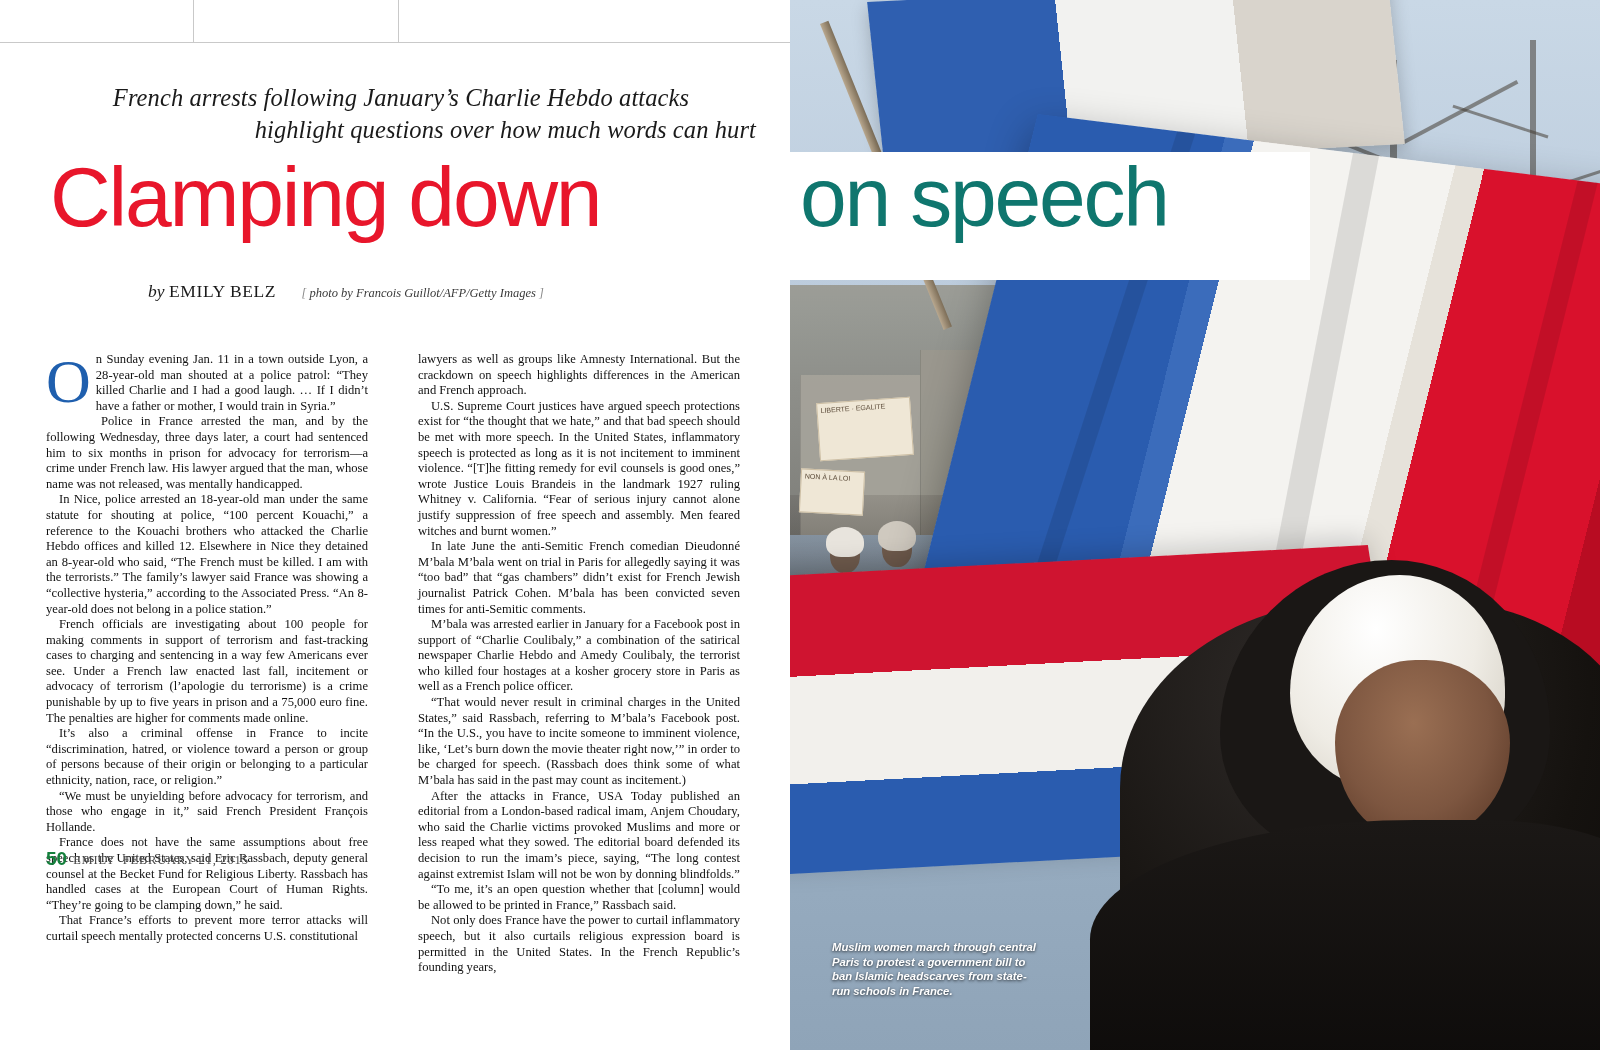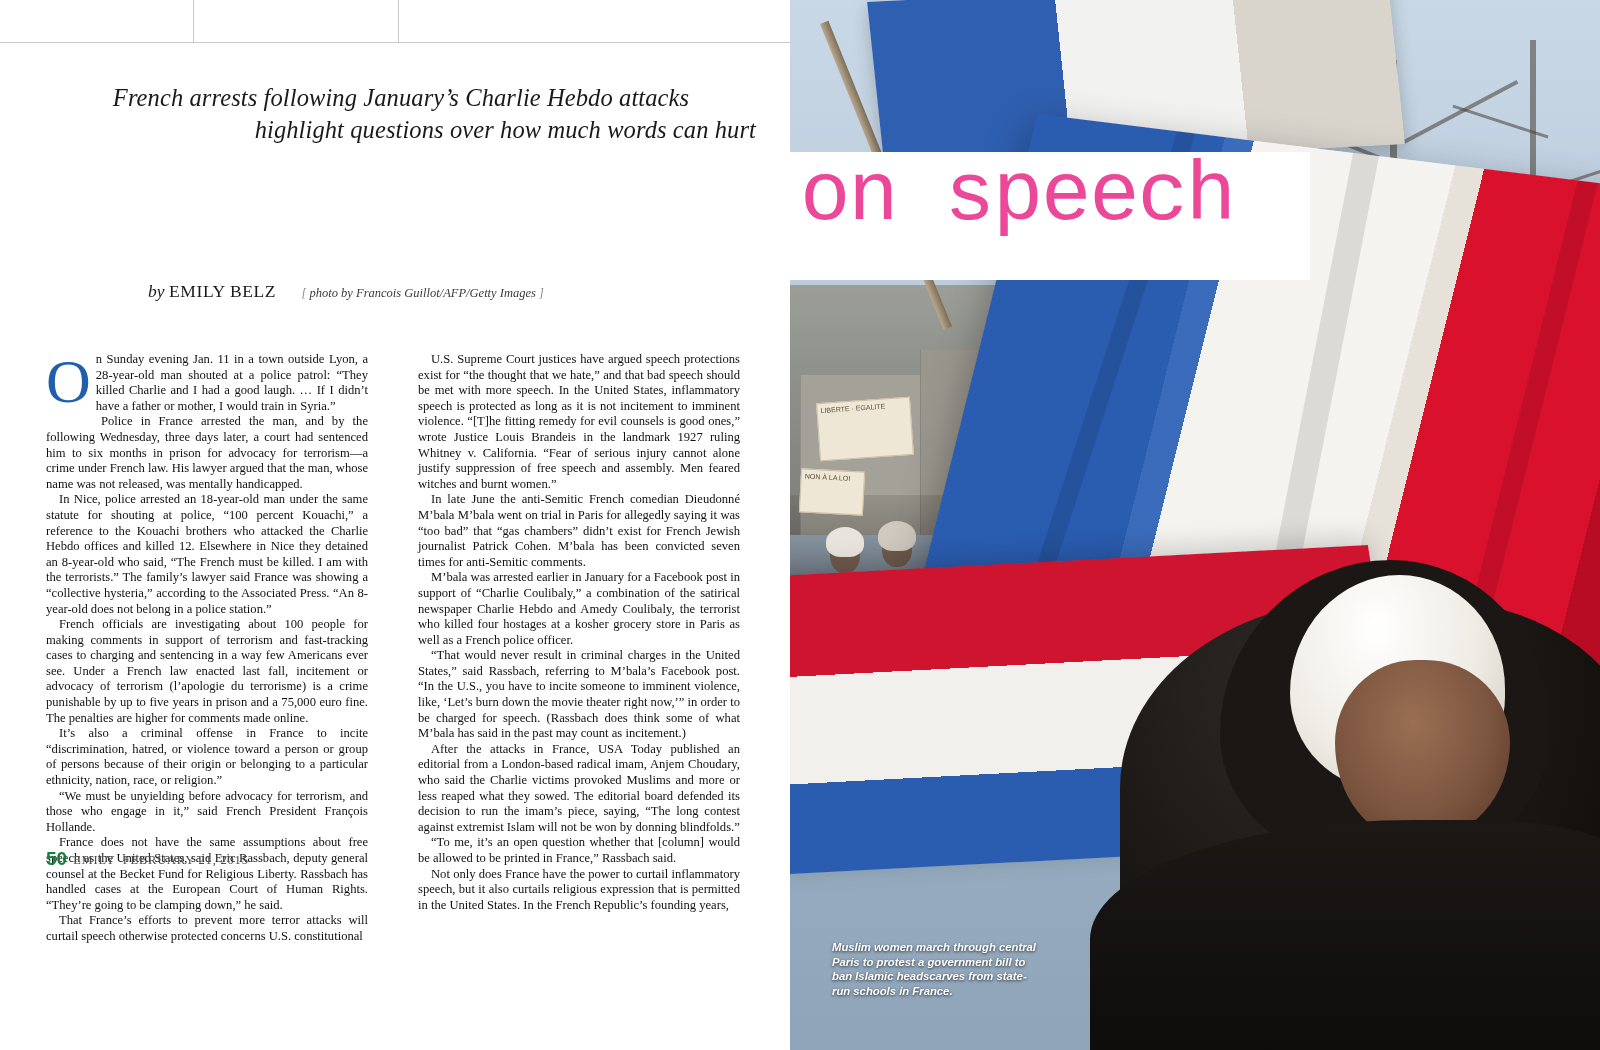--- a/index.html
+++ b/index.html
@@ -323,70 +323,72 @@
     top: 152px;
     width: 520px;
     height: 128px;
     background: #ffffff;
   }
   .headline-right {
     position: absolute;
     left: 800px;
     top: 152px;
     width: 520px;
-    font-family: Liberation Mono, monospace;
+    font-family: Liberation Sans, sans-serif;
     font-size: 84px;
     line-height: 90px;
-    color: #ec4899;
+    color: #0f766e;
     letter-spacing: -2.2px;
     white-space: nowrap;
   }
 </style>
 </head>
 <body>
 
 <div class="page">
 
   <div class="left-page">
 
     <div class="fold-rule-v" style="left:193px;"></div>
     <div class="fold-rule-v" style="left:398px;"></div>
     <div class="fold-rule-h" style="top:42px;"></div>
 
     <div class="deck">
       <span class="l1">French arrests following January’s Charlie Hebdo attacks</span>
       <span class="l2">highlight questions over how much words can hurt</span>
     </div>
 
+    <div class="headline">Clamping down</div>
 
     <div class="byline">
       <span>by </span><span class="author">EMILY BELZ</span>
       <span class="credit"><span class="bracket">[</span> <span>photo by Francois Guillot/AFP/Getty Images</span> <span class="bracket">]</span></span>
     </div>
 
     <div class="columns">
       <div class="col c1">
         <p class="first"><span class="dropcap">O</span><span>n Sunday evening Jan. 11 in a town outside Lyon, a 28-year-old man shouted at a police patrol: “They killed Charlie and I had a good laugh. … If I didn’t have a father or mother, I would train in Syria.”</span></p>
         <p><span class="indent-gap"></span><span>Police in France arrested the man, and by the following Wednesday, three days later,  a court had sentenced him to six months in prison for advocacy for terrorism—a crime under French law. His lawyer argued that the man, whose name was not released, was mentally handicapped.</span></p>
         <p><span>In Nice, police arrested an 18-year-old man under the same statute for shouting at police, “100 percent Kouachi,” a reference to the Kouachi brothers who attacked the Charlie Hebdo offices and killed 12. Elsewhere in Nice they detained an 8-year-old who said, “The French must be killed. I am with the terrorists.” The family’s lawyer said France was showing a “collective hysteria,” according to the Associated Press. “An 8-year-old does not belong in a police station.”</span></p>
         <p><span>French officials are investigating about 100 people for making comments in support of terrorism and fast-tracking cases to charging and sentencing in a way few Americans ever see. Under a French law enacted last fall, incitement or advocacy of terrorism (l’apologie du terrorisme) is a crime punishable by up to five years in prison and a 75,000 euro fine. The penalties are higher for comments made online.</span></p>
         <p><span>It’s also a criminal offense in France to incite “discrimination, hatred, or violence toward a person or group of persons because of their origin or belonging to a particular ethnicity, nation, race, or religion.”</span></p>
         <p><span>“We must be unyielding before advocacy for terrorism, and those who engage in it,” said French President François Hollande.</span></p>
         <p><span>France does not have the same assumptions about free speech as the United States, said Eric Rassbach, deputy general counsel at the Becket Fund for Religious Liberty. Rassbach has handled cases at the European Court of Human Rights. “They’re going to be clamping down,” he said.</span></p>
-        <p><span>That France’s efforts to prevent more terror attacks will curtail speech otherwise protected concerns U.S. constitutional</span></p>
+        <p><span>That France’s efforts to prevent more terror attacks will curtail speech mentally protected concerns U.S. constitutional</span></p>
       </div>
 
       <div class="col c2">
+        <p class="first"><span>lawyers as well as groups like Amnesty International. But the crackdown on speech highlights differences in the American and French approach.</span></p>
         <p><span>U.S. Supreme Court justices have argued speech protections exist for “the thought that we hate,” and that bad speech should be met with more speech. In the United States, inflammatory speech is protected as long as it is not incitement to imminent violence. “[T]he fitting remedy for evil counsels is good ones,” wrote Justice Louis Brandeis in the landmark 1927 ruling Whitney v. California. “Fear of serious injury cannot alone justify suppression of free speech and assembly. Men feared witches and burnt women.”</span></p>
         <p><span>In late June the anti-Semitic French comedian Dieudonné M’bala M’bala went on trial in Paris for allegedly saying it was “too bad” that “gas chambers” didn’t exist for French Jewish journalist Patrick Cohen. M’bala has been convicted seven times for anti-Semitic comments.</span></p>
         <p><span>M’bala was arrested earlier in January for a Facebook post in support of “Charlie Coulibaly,” a combination of the satirical newspaper Charlie Hebdo and Amedy Coulibaly, the terrorist who killed four hostages at a kosher grocery store in Paris as well as a French police officer.</span></p>
         <p><span>“That would never result in criminal charges in the United States,” said Rassbach, referring to M’bala’s Facebook post. “In the U.S., you have to incite someone to imminent violence, like, ‘Let’s burn down the movie theater right now,’” in order to be charged for speech. (Rassbach does think some of what M’bala has said in the past may count as incitement.)</span></p>
         <p><span>After the attacks in France, USA Today published an editorial from a London-based radical imam, Anjem Choudary, who said the Charlie victims provoked Muslims and more or less reaped what they sowed. The editorial board defended its decision to run the imam’s piece, saying, “The long contest against extremist Islam will not be won by donning blindfolds.”</span></p>
         <p><span>“To me, it’s an open question whether that [column] would be allowed to be printed in France,” Rassbach said.</span></p>
-        <p><span>Not only does France have the power to curtail inflammatory speech, but it also curtails religious expression that is permitted in the United States. In the French Republic’s founding years,</span></p>
+        <p><span>Not only does France have the power to curtail inflammatory speech, but it also curtails religious expression board is permitted in the United States. In the French Republic’s founding years,</span></p>
       </div>
     </div>
 
     <div class="folio">
       <span class="num">50</span><span class="mag">EMILY</span>&nbsp;&nbsp;<span class="mag">FEBRUARY 21, 2015</span>
     </div>
   </div>
 
   <div class="right-page">
     <div class="sky"></div>

